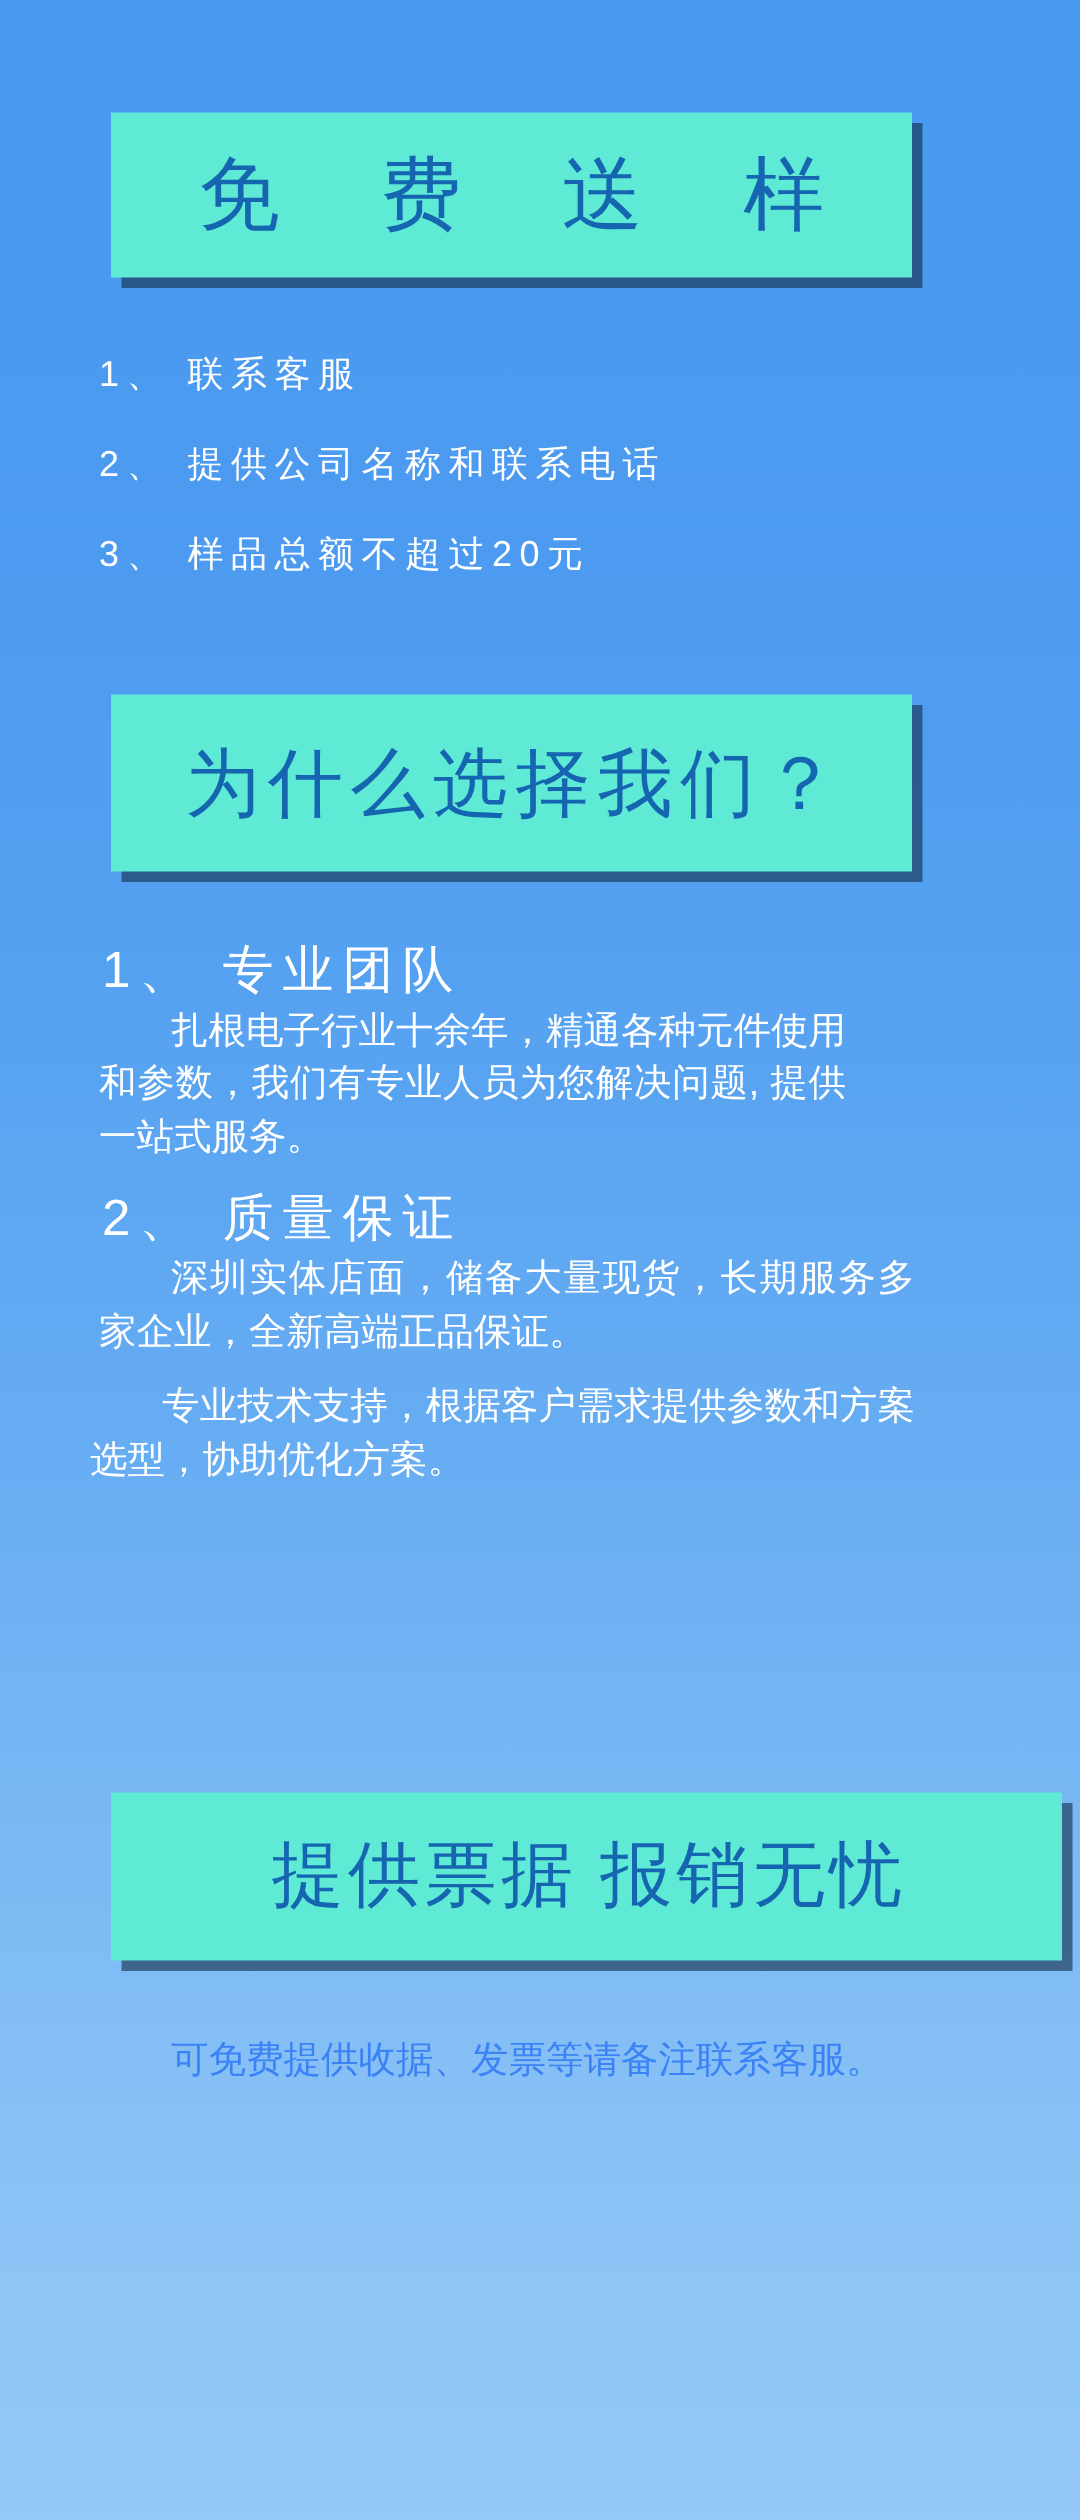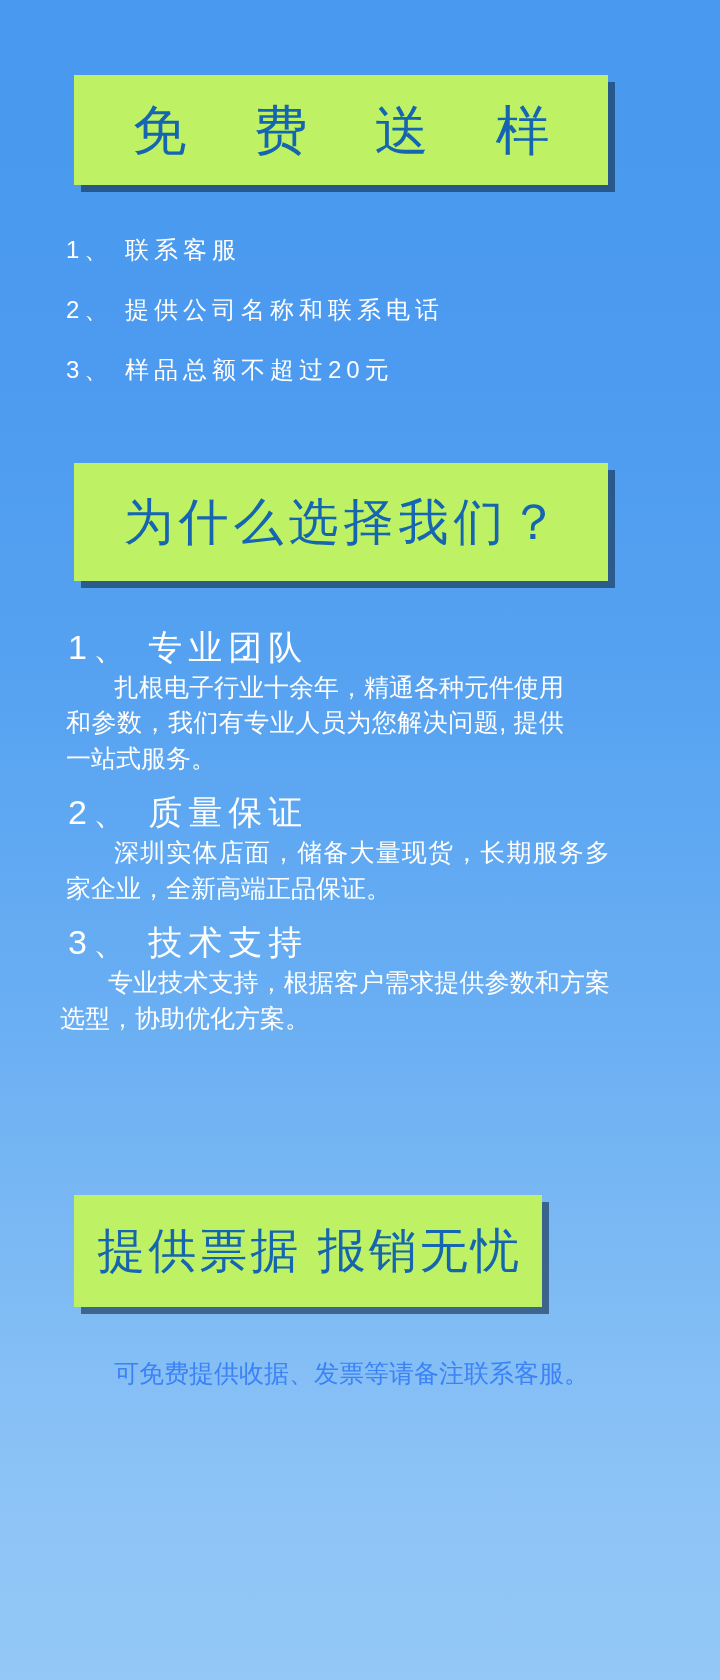--- a/index.html
+++ b/index.html
@@ -18,21 +18,21 @@
   .page {
     width: 720px;
     height: 1680px;
     position: relative;
     box-sizing: border-box;
   }
 
   
   .banner {
     position: absolute;
-    background: #bef264;
+    background: #5eead4;
     box-shadow: 7px 7px 0 rgba(20, 48, 78, 0.62);
     display: flex;
     align-items: center;
     justify-content: center;
     box-sizing: border-box;
   }
   .banner-text {
     color: #1565b0;
     font-weight: 400;
     white-space: nowrap;
@@ -59,22 +59,23 @@
   }
   #banner-2 .banner-text {
     font-size: 50px;
     letter-spacing: 5px;
     text-indent: 5px;
   }
 
   #banner-3 {
     left: 74px;
     top: 1195px;
-    width: 468px;
+    width: 634px;
     height: 112px;
+    font-family: Liberation Serif, serif;
   }
   #banner-3 .banner-text {
     font-size: 48px;
     letter-spacing: 3px;
     text-indent: 3px;
   }
 
   
   .steps {
     position: absolute;
@@ -172,21 +173,20 @@
       <div class="feature-title">1、 专业团队</div>
       <div class="feature-body">扎根电子行业十余年，精通各种元件使用和参数，我们有专业人员为您解决问题, 提供一站式服务。</div>
     </div>
 
     <div class="feature" id="feature-2">
       <div class="feature-title">2、 质量保证</div>
       <div class="feature-body">深圳实体店面，储备大量现货，长期服务多家企业，全新高端正品保证。</div>
     </div>
 
     <div class="feature" id="feature-3">
-      <div class="feature-title">3、 技术支持</div>
       <div class="feature-body">专业技术支持，根据客户需求提供参数和方案选型，协助优化方案。</div>
     </div>
 
   </div>
 
   <div class="banner" id="banner-3">
     <span class="banner-text">提供票据 报销无忧</span>
   </div>
 
   <div class="footer">

